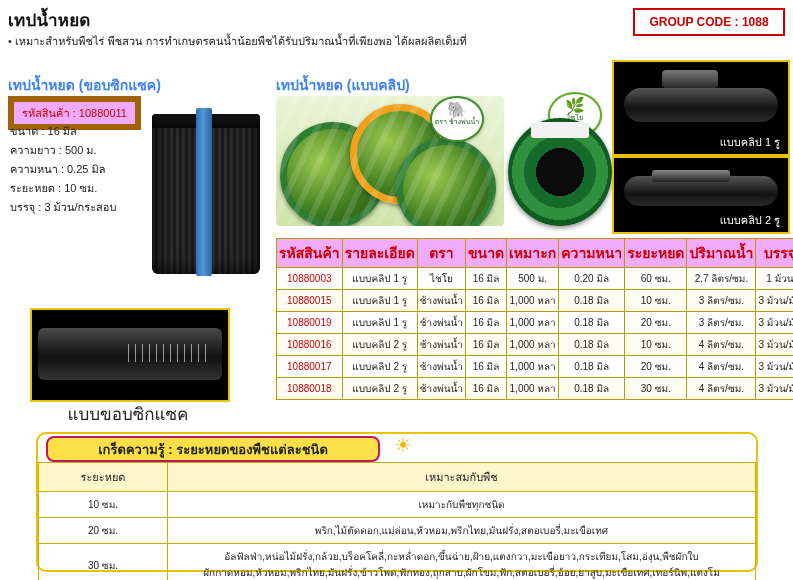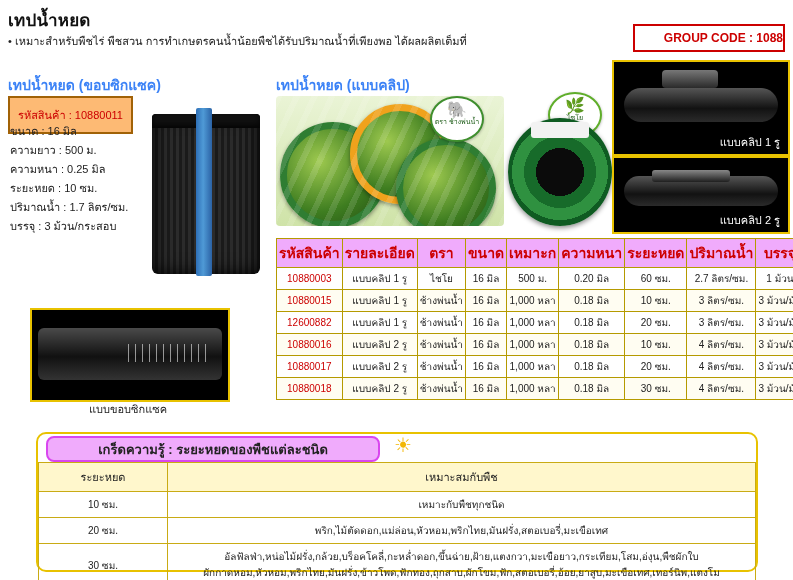--- a/index.html
+++ b/index.html
@@ -35,53 +35,53 @@
   .subtitle {
     position: absolute;
     left: 8px;
     top: 32px;
     font-size: 11px;
     color: #222;
   }
   .group-code-box {
     position: absolute;
     right: 8px;
-    top: 24px;
+    top: 8px;
     width: 148px;
     height: 24px;
     border: 2px solid #cc0000;
     background: #ffffff;
     display: flex;
     align-items: center;
-    justify-content: flex-end;
+    justify-content: center;
   }
   .group-code-box span {
     color: #cc0000;
     font-weight: bold;
     font-size: 12px;
   }
 
   
   .left-head {
     position: absolute;
     left: 8px;
     top: 74px;
     font-size: 14px;
     font-weight: bold;
     color: #3b82f6;
   }
   .code-box {
     position: absolute;
     left: 8px;
     top: 96px;
-    border: 2px solid #a16207;
-    padding: 8px 8px;
+    border: 6px solid #a16207;
+    padding: 2px 8px;
     color: #cc0000;
     font-size: 11px;
-    background: #fdba74;
+    background: #f0abfc;
   }
   .spec-list {
     position: absolute;
     left: 10px;
     top: 122px;
     width: 140px;
     line-height: 19px;
     font-size: 11px;
     color: #222;
   }
@@ -144,21 +144,21 @@
     width: 84px;
     height: 18px;
     background: repeating-linear-gradient(90deg, rgba(255,255,255,.55) 0 1px, transparent 1px 7px);
   }
   .tube-caption {
     position: absolute;
     left: 30px;
     top: 400px;
     width: 196px;
     text-align: center;
-    font-size: 11px;
+    font-size: 17px;
     color: #222;
   }
 
   
   .mid-head {
     position: absolute;
     left: 276px;
     top: 74px;
     font-size: 14px;
     font-weight: bold;
@@ -311,22 +311,22 @@
     border-radius: 10px;
     background: #ffffff;
     box-sizing: border-box;
   }
   .knowledge-title {
     position: absolute;
     left: 46px;
     top: 436px;
     width: 330px;
     height: 22px;
-    background: #f0abfc;
-    border: 2px solid #d946ef;
+    background: #fde047;
+    border: 2px solid #be185d;
     border-radius: 8px;
     font-size: 13px;
     font-weight: bold;
     color: #222;
     display: flex;
     align-items: center;
     justify-content: center;
   }
   .sun-icon {
     position: absolute;
@@ -373,21 +373,20 @@
     <span>GROUP CODE : 1088</span>
   </div>
 
   <div class="left-head">เทปน้ำหยด (ขอบซิกแซค)</div>
   <div class="code-box">รหัสสินค้า : 10880011</div>
   <div class="spec-list">
     <div>ขนาด : 16 มิล</div>
     <div>ความยาว : 500 ม.</div>
     <div>ความหนา : 0.25 มิล</div>
     <div>ระยะหยด : 10 ซม.</div>
-    <div>ปริมาณน้ำ : 1.7 ลิตร/ซม.</div>
     <div>บรรจุ : 3 ม้วน/กระสอบ</div>
   </div>
 
   <div class="roll-photo"></div>
   <div class="roll-strap" style="left:196px;"></div>
 
   <div class="tube-frame">
     <div class="tube-body"></div>
     <div class="tube-marks"></div>
   </div>
@@ -454,21 +453,21 @@
         <td>แบบคลิป 1 รู</td>
         <td>ช้างพ่นน้ำ</td>
         <td>16 มิล</td>
         <td>1,000 หลา</td>
         <td>0.18 มิล</td>
         <td>10 ซม.</td>
         <td>3 ลิตร/ซม.</td>
         <td>3 ม้วน/มัด</td>
       </tr>
       <tr>
-        <td class="code">12600882</td>
+        <td class="code">10880019</td>
         <td>แบบคลิป 1 รู</td>
         <td>ช้างพ่นน้ำ</td>
         <td>16 มิล</td>
         <td>1,000 หลา</td>
         <td>0.18 มิล</td>
         <td>20 ซม.</td>
         <td>3 ลิตร/ซม.</td>
         <td>3 ม้วน/มัด</td>
       </tr>
       <tr>

